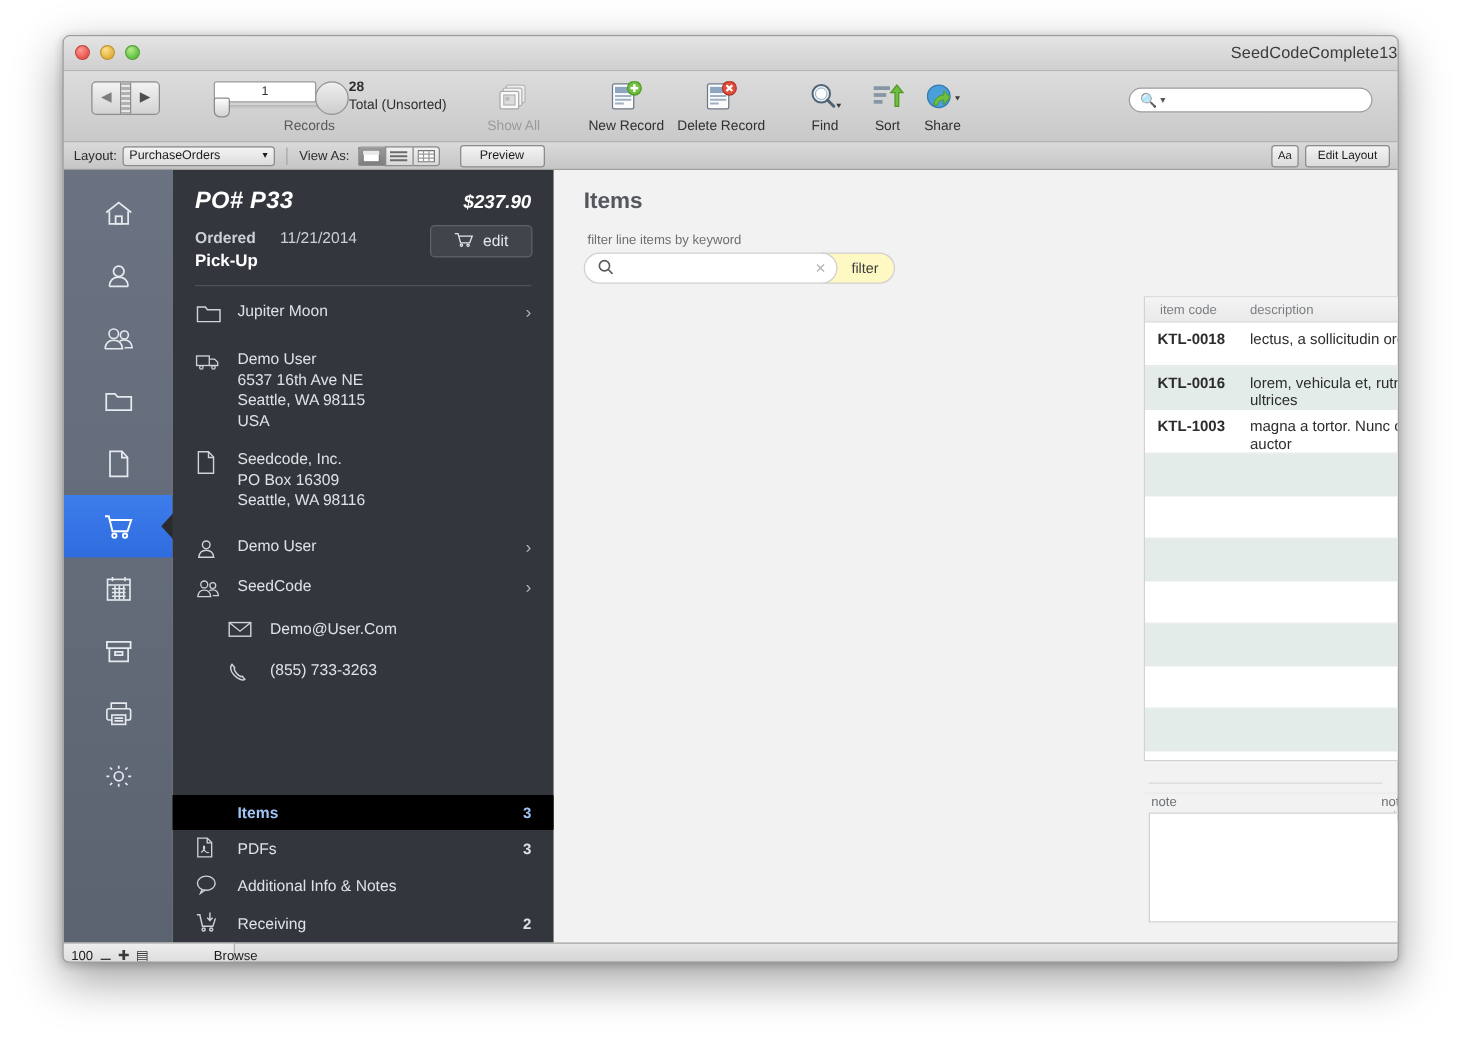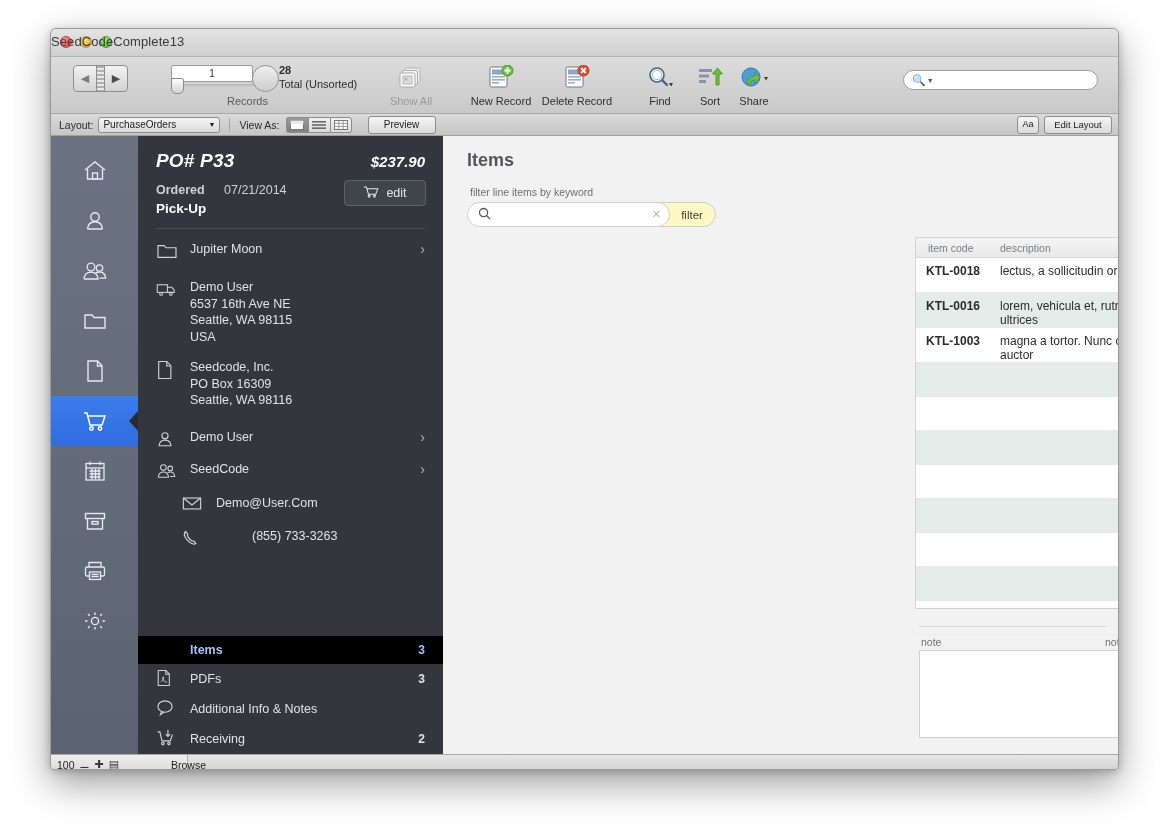--- a/index.html
+++ b/index.html
@@ -38,21 +38,21 @@
   .traffic {
     position: absolute; left: 9px; top: 7px;
     display: flex; gap: 8px;
   }
   .dot { width: 12px; height: 12px; border-radius: 50%; box-sizing: border-box; }
   .dot.red   { background: radial-gradient(circle at 35% 30%, #ff9a94, #e9554c 70%); border: 1px solid #c0443c; }
   .dot.yellow{ background: radial-gradient(circle at 35% 30%, #ffe08a, #e3b13a 70%); border: 1px solid #c2942c; }
   .dot.green { background: radial-gradient(circle at 35% 30%, #b5ec86, #5fc040 70%); border: 1px solid #4f9f33; }
   .win-title {
     position: absolute; left: 0; right: 0; top: 5px;
-    text-align: left;
+    text-align: right;
     font-size: 13px; color: #3a3a3a;
     letter-spacing: 0.1px;
   }
 
   
   .toolbar {
     position: relative;
     height: 56px;
     background: linear-gradient(to bottom, #dcdcdc 0%, #c9c9c9 100%);
     border-bottom: 1px solid #a9a9a9;
@@ -660,21 +660,21 @@
       </div>
 
       <div class="panel">
         <div class="panel-head">
           <div class="po-row">
             <div class="po-num">PO# P33</div>
             <div class="po-amt">$237.90</div>
           </div>
           <div class="ord-row">
             <div class="ord-lbl">Ordered</div>
-            <div class="ord-date">07/21/2014</div>
+            <div class="ord-date">11/21/2014</div>
           </div>
           <div class="pickup">Pick-Up</div>
         </div>
 
         <div class="edit-btn">
           <span>
             <svg width="17" height="14" viewBox="0 0 20 16" fill="none" stroke="#e3e6e9" stroke-width="1.2">
               <path d="M1 2 L4 2 L6.4 10.6 L15 10.6 L17.4 4.3 L5 4.3"></path>
               <circle cx="7.2" cy="13" r="1.1"></circle>
                 <circle cx="13.5" cy="13" r="1.1"></circle>
@@ -749,21 +749,21 @@
         <div class="prow indent" style="padding-top:10px;">
           <div class="picon">
             <svg width="20" height="15" viewBox="0 0 22 16" fill="none" stroke="#cfd3d8" stroke-width="1.25">
               <rect x="1.5" y="2" width="19" height="12"></rect>
                 <path d="M1.5 2 L11 9.6 L20.5 2"></path>
             </svg>
           </div>
           <div class="ptext">Demo@User.Com</div>
         </div>
 
-        <div class="prow indent" style="padding-top:9px;gap:36px;">
+        <div class="prow indent" style="padding-top:9px;">
           <div class="picon">
             <svg width="18" height="18" viewBox="0 0 20 20" fill="none" stroke="#cfd3d8" stroke-width="1.35">
               <path d="M4 2.8 C2.2 4.6 2.2 8.2 5.6 12 C9 15.8 13.4 17.6 15.4 16.2 L13.2 13.4 C12 14 10 12.8 8.2 10.8 C6.4 8.8 5.6 6.8 6.4 5.8 z"></path>
             </svg>
           </div>
           <div class="ptext">(855) 733-3263</div>
         </div>
 
         <div class="tabs">
           <div class="tab-row active">

